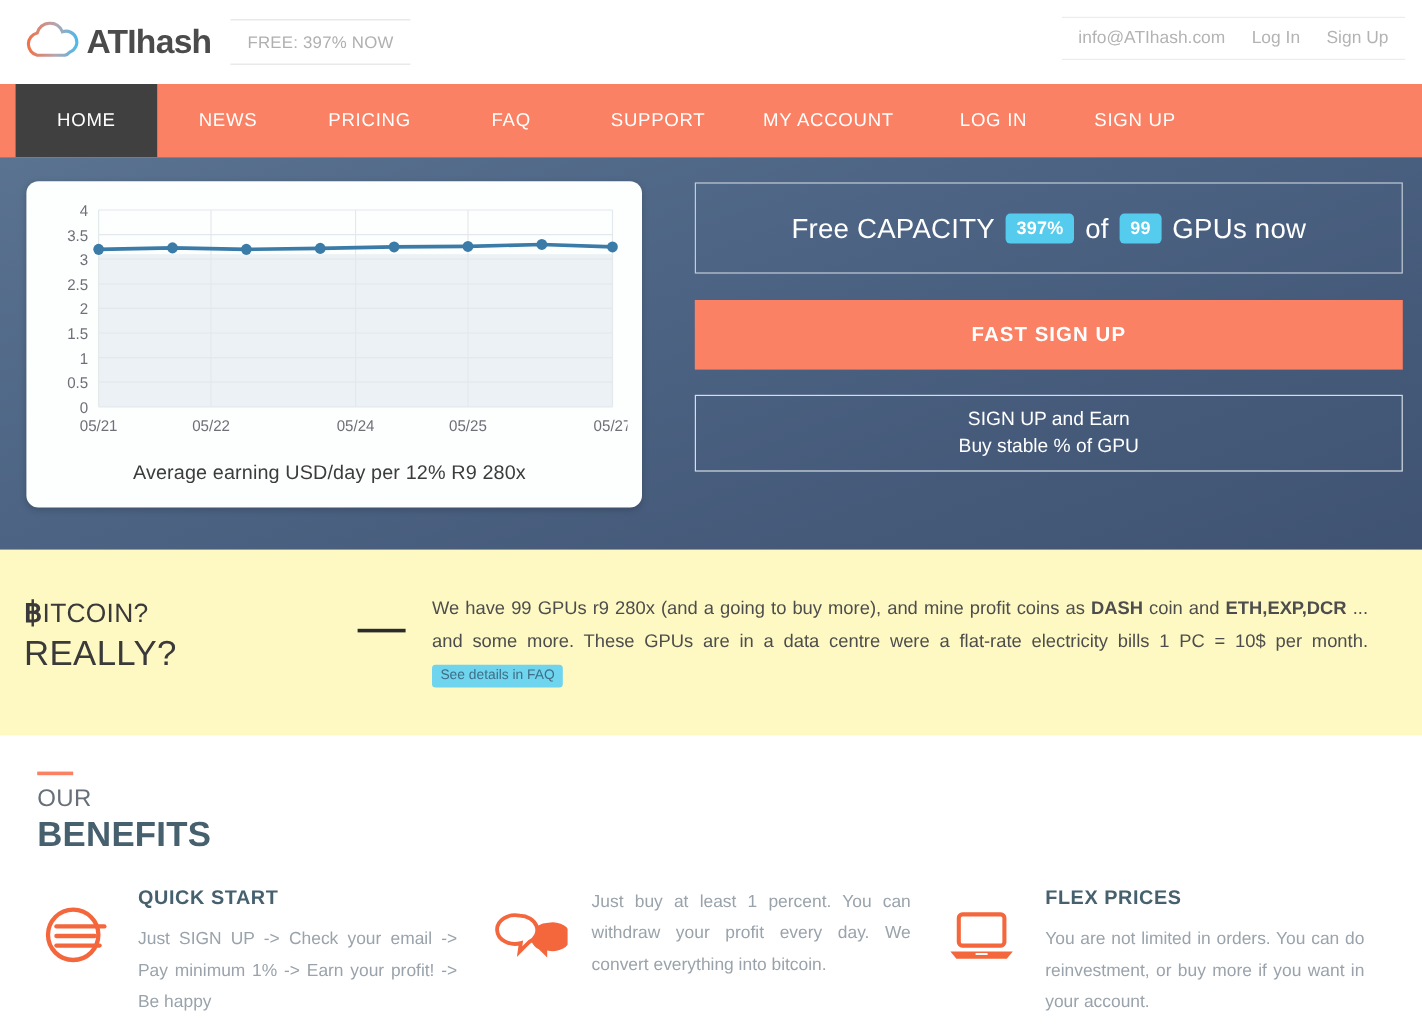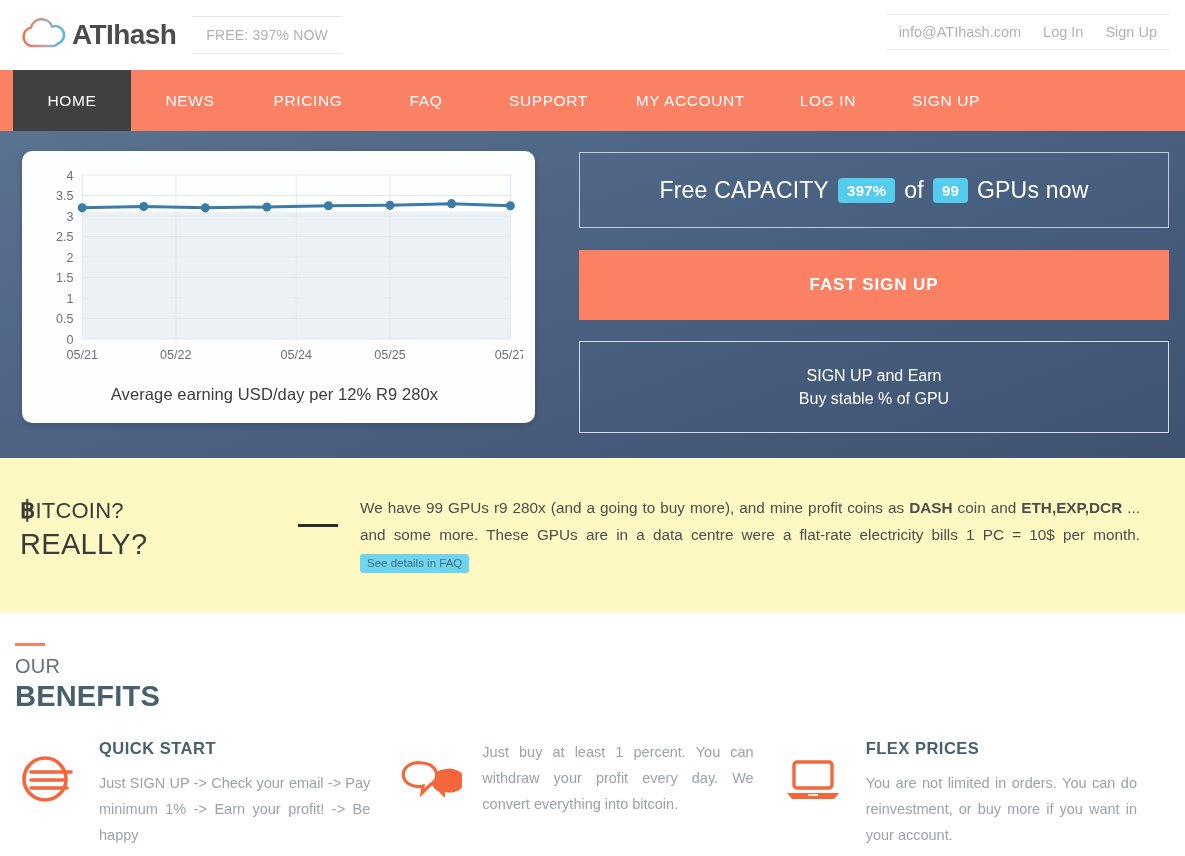--- a/index.html
+++ b/index.html
@@ -132,34 +132,34 @@
     font-size: 15px;
     font-weight: bold;
     border-radius: 4px;
     padding: 4px 9px;
     margin: 0 9px;
     display: inline-block;
     vertical-align: middle;
   }
   .fast-signup {
     margin-top: 22px;
-    height: 70px;
+    height: 58px;
     background: #fb8164;
     border: none;
     color: #ffffff;
     font-size: 17px;
     font-weight: bold;
     letter-spacing: 0.9px;
     cursor: pointer;
     font-family: "Liberation Sans", sans-serif;
   }
   .signup-earn {
     margin-top: 21px;
     border: 1px solid #d6dde6;
-    height: 92px;
+    height: 64px;
     display: flex;
     flex-direction: column;
     align-items: center;
     justify-content: center;
     color: #ffffff;
     font-size: 16px;
     line-height: 23px;
   }
 
   
@@ -205,21 +205,21 @@
     font-size: 11.5px;
     padding: 3px 7px 4px;
     border-radius: 3px;
     white-space: nowrap;
     cursor: pointer;
   }
 
   
   .benefits {
     background: #ffffff;
-    padding: 30px 20px 0 15px;
+    padding: 30px 20px 0 31px;
   }
   .ben-rule { width: 30px; height: 3px; background: #fb8164; }
   .ben-our {
     font-size: 20px;
     color: #67707a;
     margin-top: 9px;
     letter-spacing: 0.3px;
   }
   .ben-title {
     font-size: 29px;

